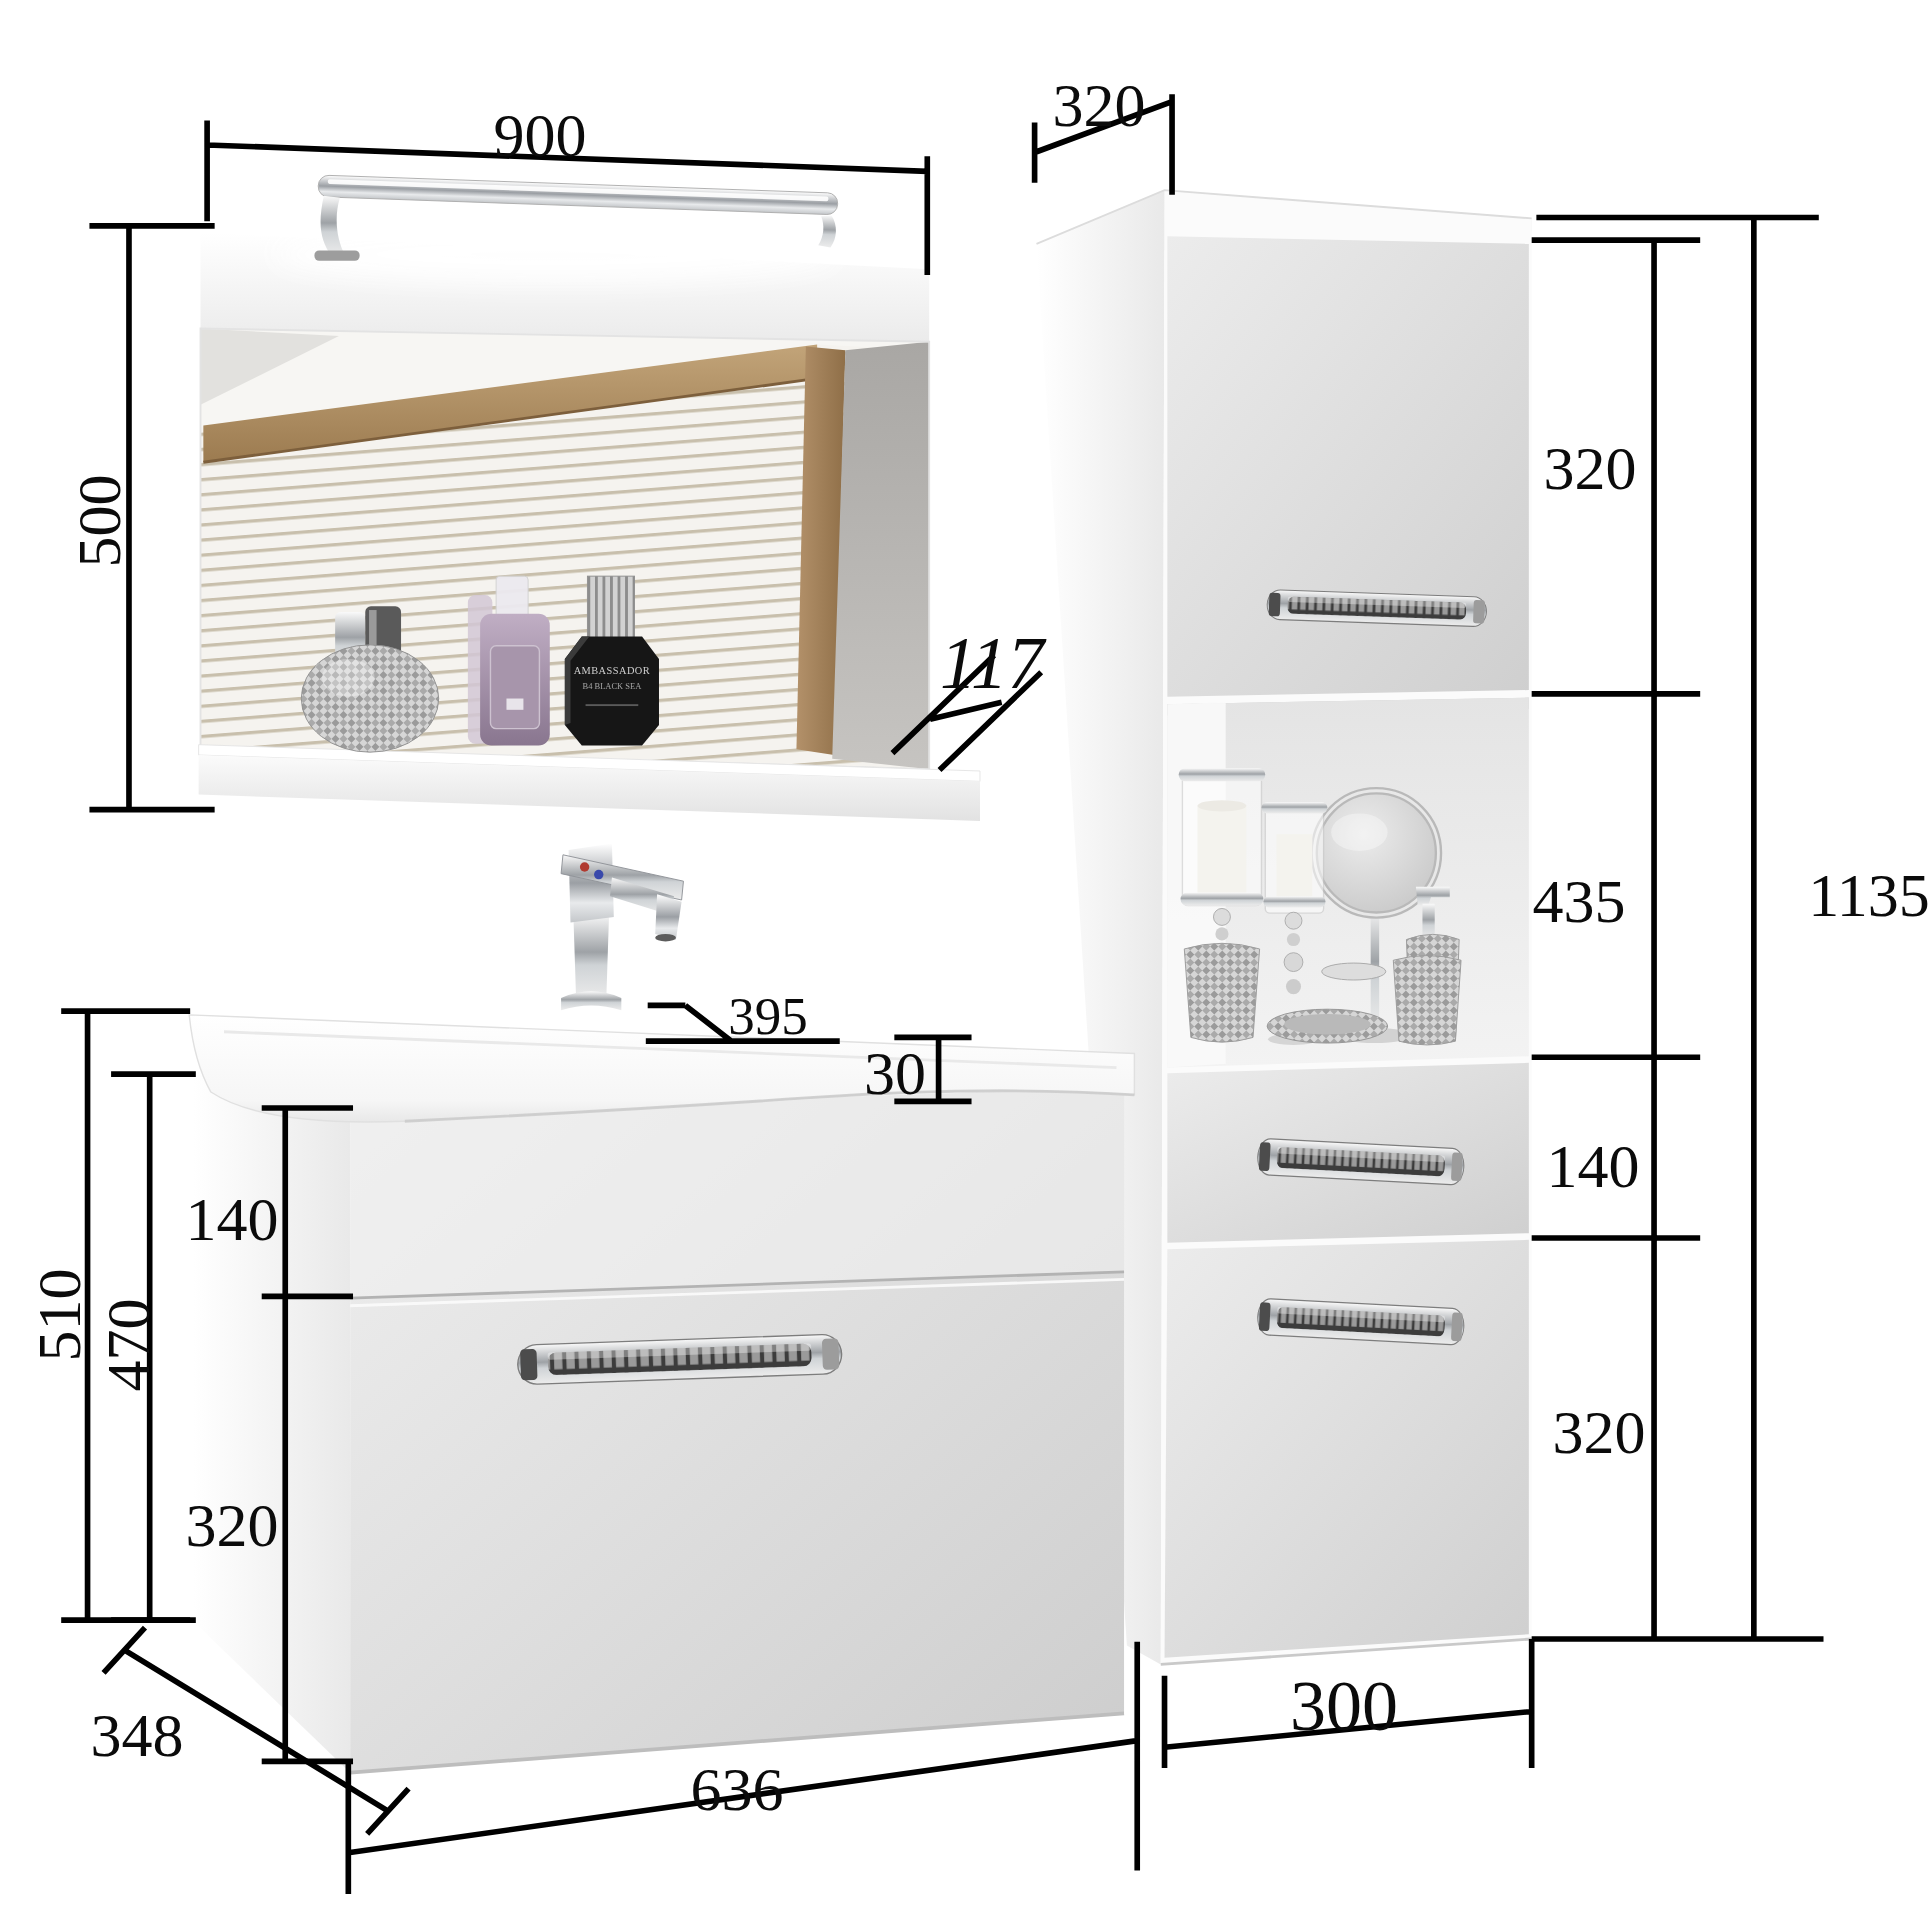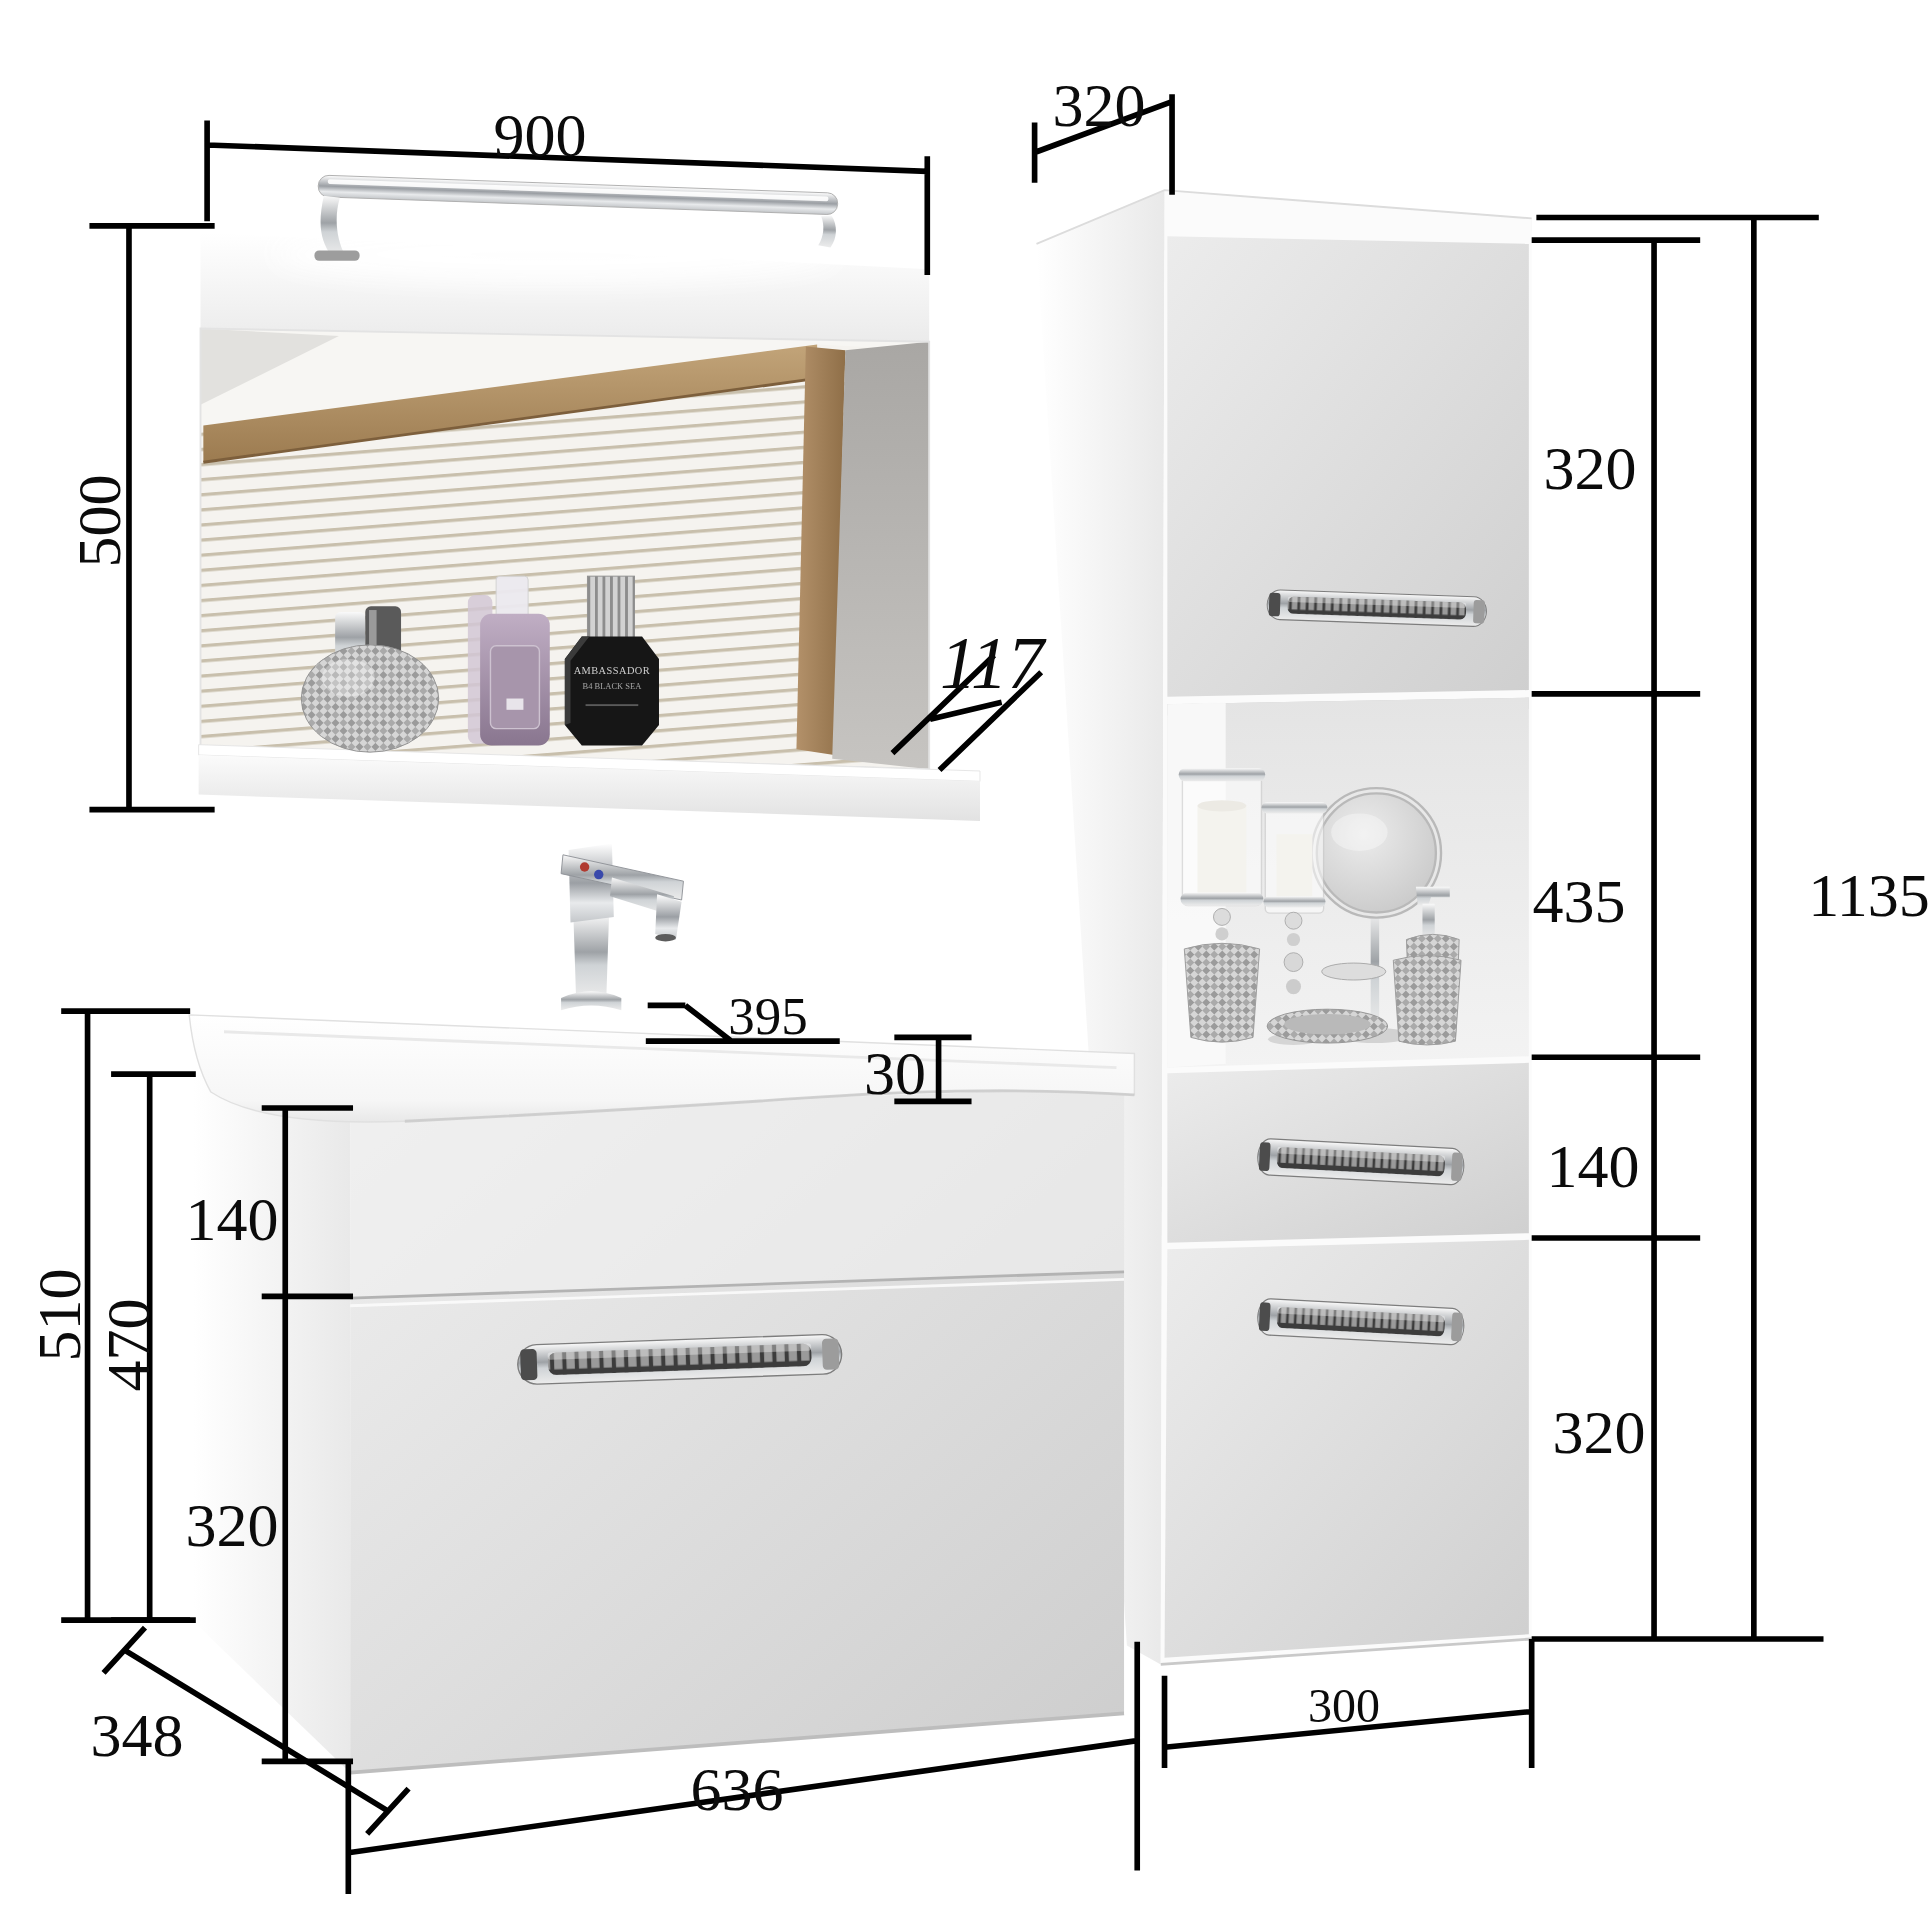--- a/index.html
+++ b/index.html
@@ -7,21 +7,21 @@
     position:relative;width:1928px;height:1928px;background:#ffffff;overflow:hidden;
     font-family:"Liberation Serif","DejaVu Serif",serif;
   }
   .scene-svg{position:absolute;left:0;top:0;width:1928px;height:1928px;}
   .dim-label{
     position:absolute;color:#0b0b0b;font-size:62px;line-height:1;white-space:nowrap;
     transform:translate(-50%,-50%);font-family:"Liberation Serif","DejaVu Serif",serif;
   }
   .dim-label.rot{transform:translate(-50%,-50%) rotate(-90deg);}
   .dim-label.s56{font-size:53px;}
-  .dim-label.s72{font-size:48px;}
+  .dim-label.s72{font-size:72px;}
   .dim-label.s78{font-size:73px;font-style:italic;}
 </style>
 </head>
 <body>
 
 <div class="canvas">
 
 <svg class="scene-svg" viewBox="0 0 2048 2048">
   <defs>
     <linearGradient id="gChrome" x1="0" y1="0" x2="0" y2="1">

